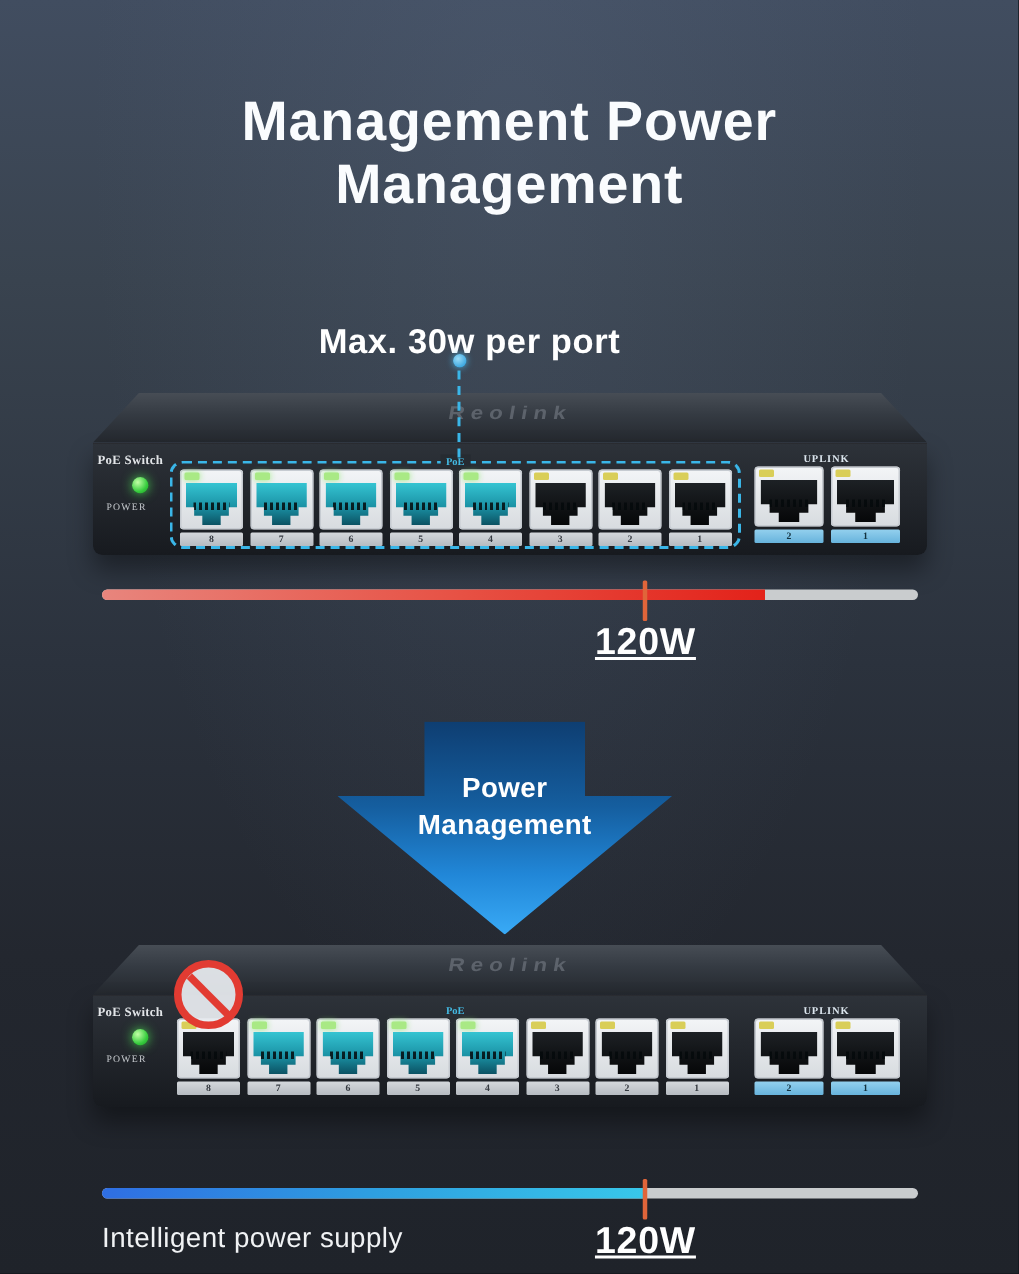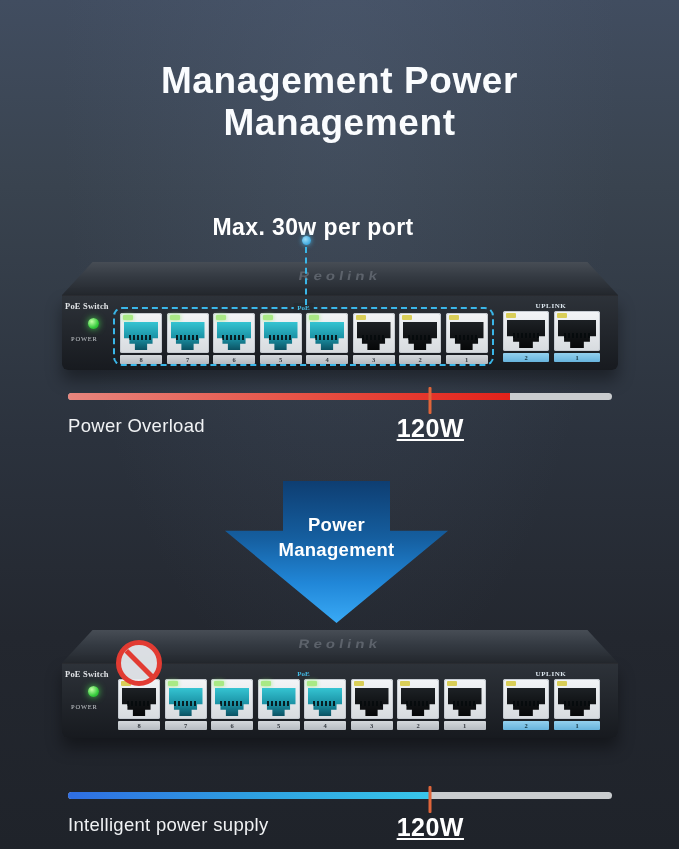--- a/index.html
+++ b/index.html
@@ -208,21 +208,20 @@
           </div>
       </div>
     </div>
   </div>
 
   <div class="bar-row" id="bar-row-1">
     <div class="track">
       <div class="fill" style="width: 81.3%;"></div>
       <div class="tick" style="left: 66.6%;"></div>
     </div>
-    <div class="bar-label">Power Overload</div>
     <div class="wattage" style="left: 66.6%;">120W</div>
   </div>
 
   <div class="arrow">
     <div class="arrow-text">
       <div>Power</div>
       <div>Management</div>
     </div>
   </div>
 

